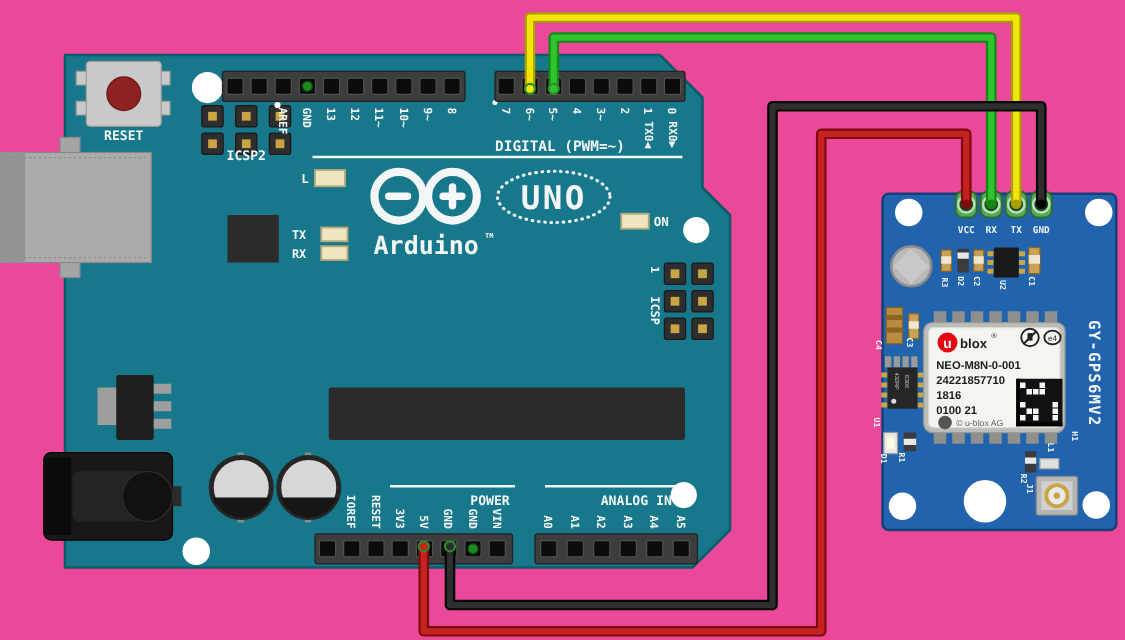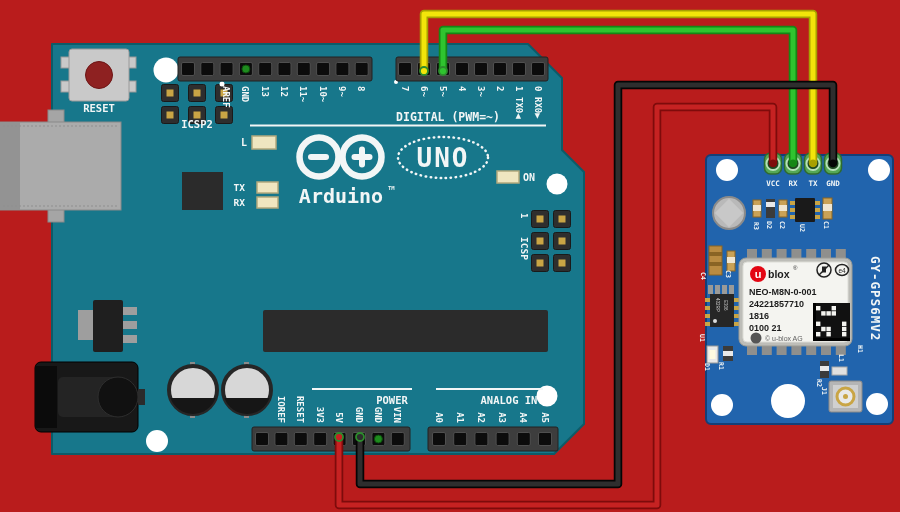--- a/index.html
+++ b/index.html
@@ -1,16 +1,16 @@
 <!DOCTYPE html>
 <html><head>
 <meta charset="utf-8">
 <style>
   html,body{margin:0;padding:0;background:#fff;}
-  .stage{position:relative;width:900px;height:512px;background:#b91c1c;overflow:hidden;
+  .stage{position:relative;width:900px;height:512px;background:#ec4899;overflow:hidden;
          font-family:"DejaVu Sans Mono", monospace;}
   svg{position:absolute;left:0;top:0;}
   text{user-select:none;}
   .silk{fill:#f2f6f6;font-family:"DejaVu Sans Mono", monospace;font-weight:bold;}
   .chiptxt{font-family:"Liberation Sans", sans-serif;font-weight:bold;fill:#1c1c1c;}
   .graytxt{font-family:"Liberation Sans", sans-serif;fill:#5e5e5e;}
 </style>
 </head>
 <body>
 

